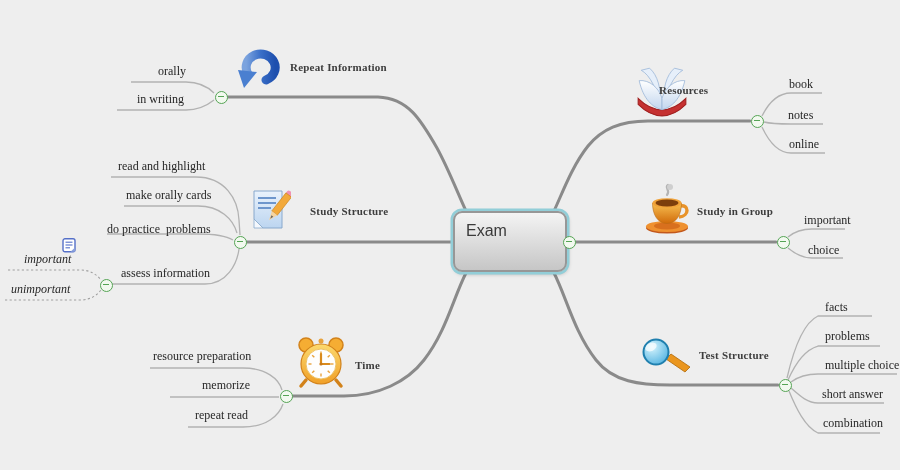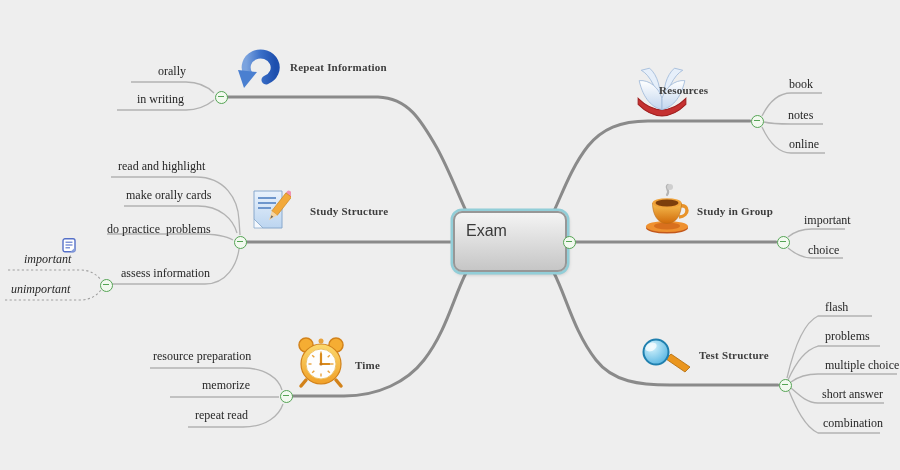--- a/index.html
+++ b/index.html
@@ -128,21 +128,21 @@
   <span class="label t-sub" style="left:202px;top:379px">memorize</span>
   <span class="label t-sub" style="left:195px;top:409px">repeat read</span>
 
   <span class="label t-sub" style="left:789px;top:78px">book</span>
   <span class="label t-sub" style="left:788px;top:109px">notes</span>
   <span class="label t-sub" style="left:789px;top:138px">online</span>
 
   <span class="label t-sub" style="left:804px;top:214px">important</span>
   <span class="label t-sub" style="left:808px;top:244px">choice</span>
 
-  <span class="label t-sub" style="left:825px;top:301px">flash</span>
+  <span class="label t-sub" style="left:825px;top:301px">facts</span>
   <span class="label t-sub" style="left:825px;top:330px">problems</span>
   <span class="label t-sub" style="left:825px;top:359px">multiple choice</span>
   <span class="label t-sub" style="left:822px;top:388px">short answer</span>
   <span class="label t-sub" style="left:823px;top:417px">combination</span>
 
   <svg class="icon" style="left:235px;top:43px" width="48" height="46" viewBox="0 0 48 46">
     <defs>
       <linearGradient id="gRef" x1="0" y1="0" x2="1" y2="0">
         <stop offset="0" stop-color="#7ba3de"></stop>
           <stop offset="0.5" stop-color="#3a6fc8"></stop>

